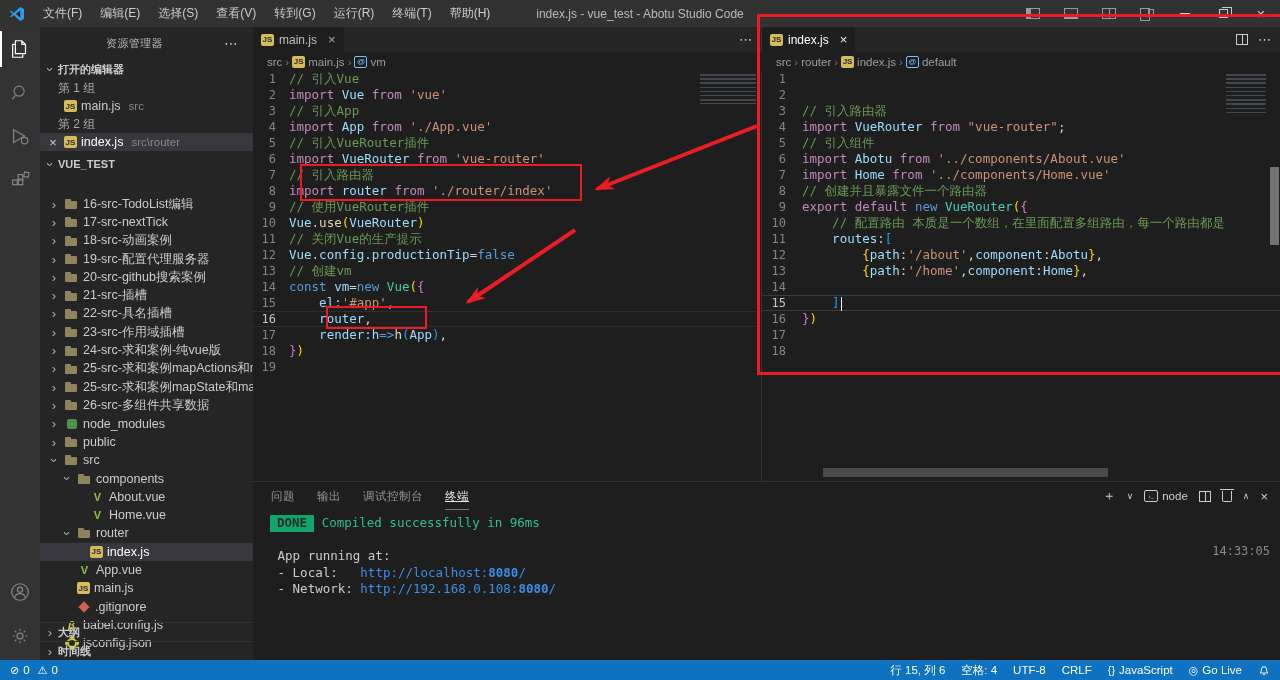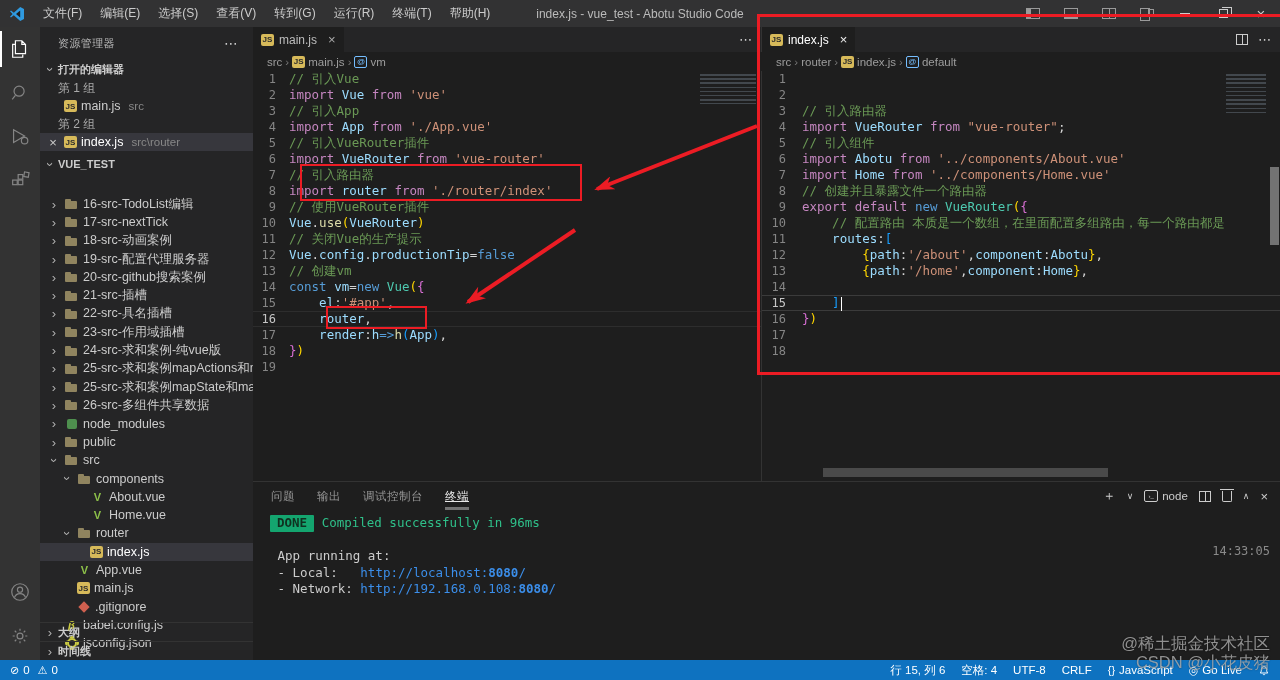--- a/index.html
+++ b/index.html
@@ -29,21 +29,21 @@
   
   .activitybar { position:absolute; left:0; top:27px; width:40px; bottom:20px; background:#333333; z-index:4; }
   .ab-item { width:40px; height:44px; display:flex; align-items:center; justify-content:center; position:relative; }
   .ab-item svg { stroke:#858585; fill:none; stroke-width:1.3; }
   .ab-item.active svg { stroke:#ffffff; }
   .ab-item.active::before { content:""; position:absolute; left:0; top:4px; bottom:4px; width:2px; background:#fff; }
   .ab-bottom { position:absolute; bottom:2px; left:0; }
 
   
   .sidebar { position:absolute; left:40px; top:27px; width:213px; bottom:20px; background:#252526; overflow:hidden; font-size:12.5px; z-index:3; }
-  .sb-header { height:32px; line-height:32px; padding-left:18px; font-size:11px; color:#b8b8b8; letter-spacing:.4px; position:relative; }
+  .sb-header { height:32px; line-height:32px; padding-left:18px; font-size:11px; color:#b8b8b8; letter-spacing:.4px; position:relative;margin-left:48px; }
   .sb-header .dots { position:absolute; right:14px; top:0; color:#cccccc; font-size:14px; letter-spacing:1px; }
   .sec-head { height:20px; display:flex; align-items:center; font-size:11px; font-weight:bold; color:#cccccc; padding-left:4px; gap:2px; }
   .sec-head .chev { font-weight:normal; }
   .oe-group { height:18px; line-height:18px; padding-left:18px; color:#aaa; font-size:12px; }
   .oe-row { height:18px; display:flex; align-items:center; padding-left:6px; gap:4px; color:#cccccc; }
   .oe-row.sel { background:#37373d; color:#fff; }
   .oe-close { width:14px; text-align:center; color:#ccc; font-size:13px; }
   .oe-spacer { width:14px; }
   .oe-detail { color:#888; font-size:11.5px; margin-left:4px; }
   .tree { position:absolute; top:168px; left:0; right:0; }
@@ -101,21 +101,21 @@
       repeating-linear-gradient(to bottom, rgba(160,180,200,.35) 0 1.5px, transparent 1.5px 4.2px); opacity:.8; }
   .mm-left { left:447px; top:47px; width:56px; height:30px; }
   .mm-right { right:14px; top:47px; width:40px; height:40px; }
   .vscroll-thumb { position:absolute; right:1px; top:140px; width:9px; height:78px; background:rgba(255,255,255,.38); }
   .hscroll-thumb { position:absolute; left:315px; bottom:4px; width:285px; height:9px; background:#4a4a4a; }
 
   
   .panel { position:absolute; left:253px; right:0; top:481px; bottom:20px; background:#1e1e1e; border-top:1px solid #333; z-index:2; }
   .panel-head { position:relative; height:28px; display:flex; align-items:center; gap:22px; padding-left:18px; font-size:11.5px; color:#969696; }
   .panel-tab { height:28px; line-height:28px; letter-spacing:.5px; }
-  .panel-tab.active { color:#e7e7e7; border-bottom:3px solid #737373;text-decoration:underline; }
+  .panel-tab.active { color:#e7e7e7; border-bottom:1px solid #737373;text-decoration:underline; }
   .panel-actions { position:absolute; right:12px; top:0; height:28px; display:flex; align-items:center; gap:11px; color:#ccc; font-size:13px; }
   .term-ico { width:14px; height:12px; border:1px solid #ccc; border-radius:2px; font-size:6px; line-height:10px; text-align:center; color:#ccc; display:inline-block; }
   .trash-ico { width:10px; height:11px; border:1px solid #ccc; border-top:none; border-radius:0 0 2px 2px; position:relative; display:inline-block; }
   .trash-ico::before { content:""; position:absolute; left:-3px; top:-2px; width:14px; height:1px; background:#ccc; }
   .panel-body { position:absolute; left:17px; top:33px; right:20px; bottom:0; font-family:"DejaVu Sans Mono","Liberation Mono",monospace; font-size:12.5px; line-height:16.5px; white-space:pre-wrap; color:#cccccc; }
   .done-badge { display:inline-block; background:#14a56f; color:#103020; font-weight:bold; padding:0 7px; border-radius:1px; }
   .green { color:#2fc08a;text-align:center; }
   .turl { color:#3b8eea; } .tport { color:#3b8eea; font-weight:bold; }
   .term-time { position:absolute; right:10px; top:62px; color:#8a8a8a; font-size:12px; font-family:"DejaVu Sans Mono",monospace; }
 
@@ -561,18 +561,14 @@
   <svg class="annot-svg" width="1280" height="680">
     <defs>
       <marker id="ah" markerUnits="userSpaceOnUse" markerWidth="22" markerHeight="14" refX="17" refY="7" orient="auto">
         <path d="M20,7 L0,0 L6,7 L0,14 Z" fill="#ec1c24"></path>
       </marker>
     </defs>
     <line x1="757" y1="126" x2="597" y2="189" stroke="#ec1c24" stroke-width="4" marker-end="url(#ah)"></line>
     <line x1="575" y1="230" x2="468" y2="302" stroke="#ec1c24" stroke-width="4" marker-end="url(#ah)"></line>
   </svg>
 
-  <div class="watermark">
-    <div>@稀土掘金技术社区</div>
-    <div>CSDN @小花皮猪</div>
-  </div>
 
 </div>
 
 </body></html>

